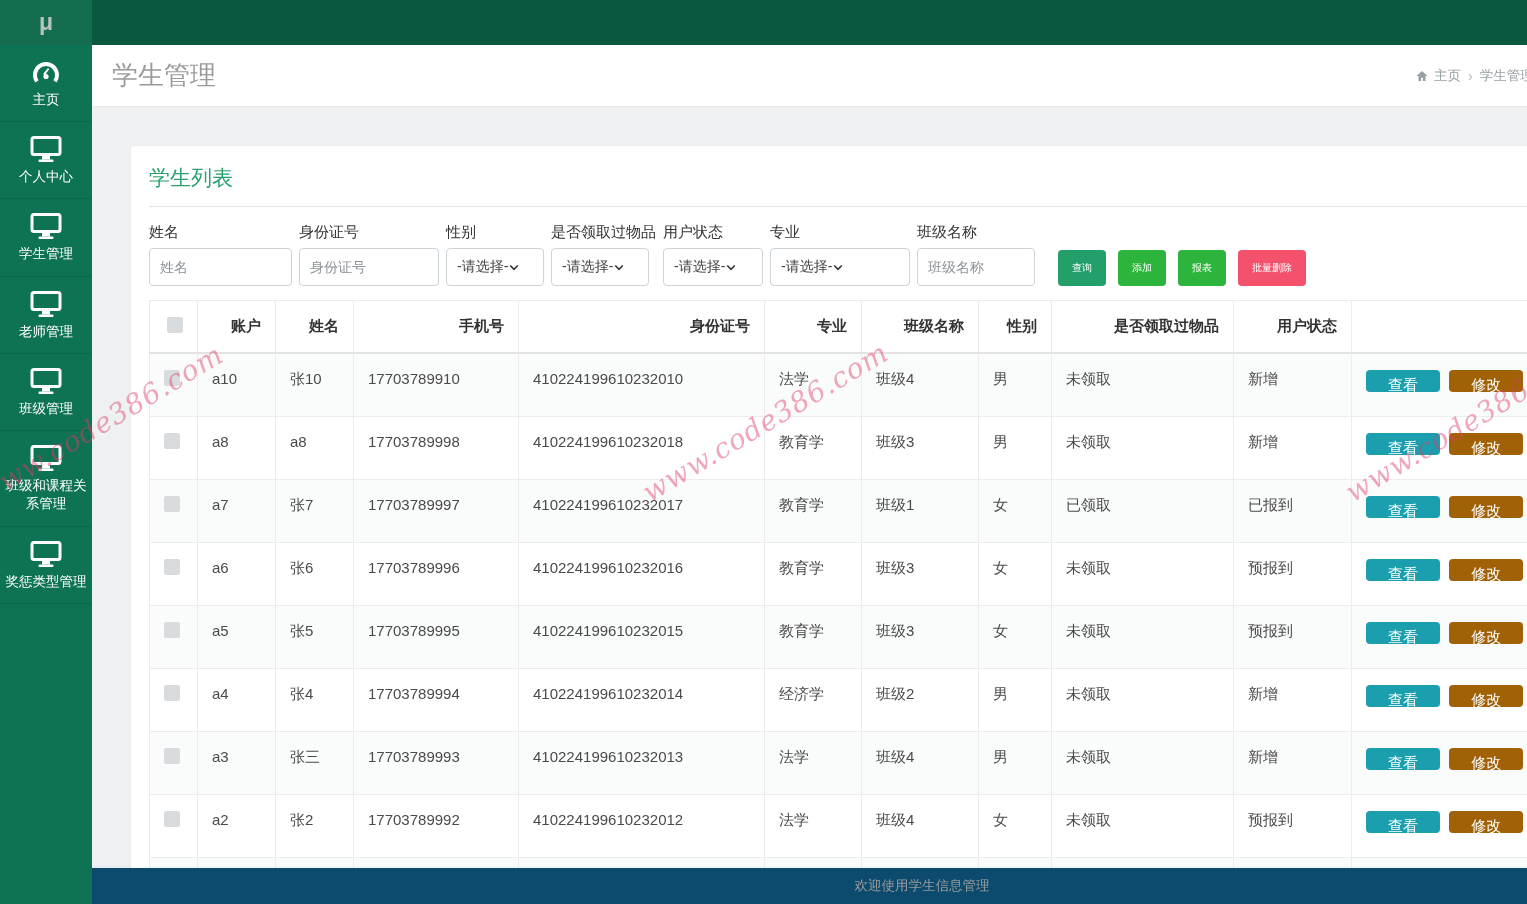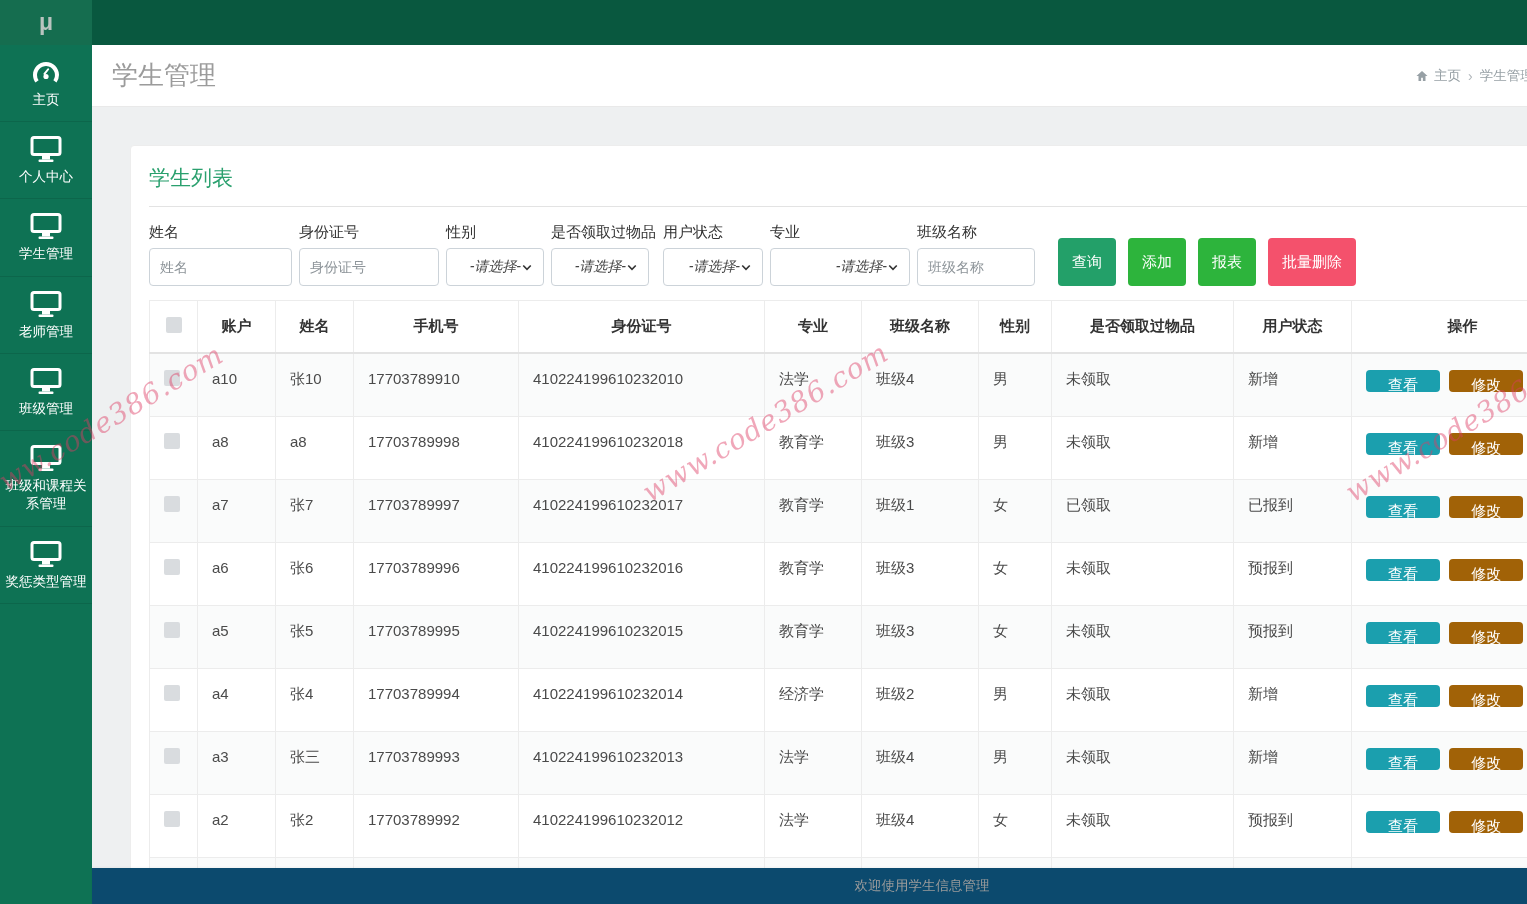--- a/index.html
+++ b/index.html
@@ -31,38 +31,38 @@
            border:1px solid #ededed; border-radius:4px; padding:18px; }
   .panel-title { color:#2aa06e; font-size:21px; padding-bottom:14px; border-bottom:1px solid #e3e3e3; }
 
   
   .filters { display:flex; align-items:flex-end; margin-top:16px; }
   .filter-group { margin-right:7px; }
   .filter-label { font-size:15px; color:#333; margin-bottom:6px; white-space:nowrap; }
   .field { height:38px; border:1px solid #ccd3d9; border-radius:4px; font-size:14px; color:#555;
            padding:0 10px; background:#fff; outline:none; }
   .field::placeholder { color:#8d9499; }
-  .select-box { display:flex; align-items:center; justify-content:flex-end; cursor:pointer; color:#444;font-style:italic; }
+  .select-box { display:flex; align-items:center; justify-content:flex-start; cursor:pointer; color:#444; }
   .filters .filter-group:nth-child(1) .field { width:143px; }
   .filters .filter-group:nth-child(2) .field { width:140px; }
   .filters .filter-group:nth-child(3) .field { width:98px;  }
   .filters .filter-group:nth-child(4) .field { width:98px;  }
   .filters .filter-group:nth-child(5) .field { width:100px; }
   .filters .filter-group:nth-child(6) .field { width:140px; }
   .filters .filter-group:nth-child(7) .field { width:118px; }
 
-  .btn { height:48px; border:none; border-radius:4px; color:#fff; font-size:15px; padding:0 14px;
+  .btn { height:36px; border:none; border-radius:4px; color:#fff; font-size:10px; padding:0 14px;
          margin-left:12px; cursor:pointer; white-space:nowrap;margin-top:11px; }
   .btn-query { background:#23a069; margin-left:16px; }
   .btn-add, .btn-report { background:#2db43c; }
   .btn-danger { background:#f4516c; }
 
   
   table { margin-top:14px; border-collapse:collapse; table-layout:fixed; width:1424px; }
-  th { font-size:15px; color:#333; text-align:center; padding:16px 14px; background:#fff;
+  th { font-size:15px; color:#333; text-align:right; padding:16px 14px; background:#fff;
        border:1px solid #ececec; border-bottom:2px solid #e3e3e3; font-weight:bold; white-space:nowrap; }
   td { font-size:15px; color:#4a4a4a; padding:16px 14px 0; height:63px; vertical-align:top;
        border:1px solid #ececec; white-space:nowrap; }
   tbody tr:nth-child(odd) { background:#fafbfb; }
   .checkbox { display:inline-block; width:16px; height:16px; background:#d9dcdf; border-radius:2px; cursor:pointer; }
   .row-btn { display:inline-block; border:none; height:22px; line-height:29px; padding:0 22px;
              border-radius:4px; color:#fff; font-size:15px; margin-right:5px; cursor:pointer; }
   .row-btn-view { background:#1b9fae; }
   .row-btn-edit { background:#a16207; }
   .row-btn-del  { background:#f4516c; }

